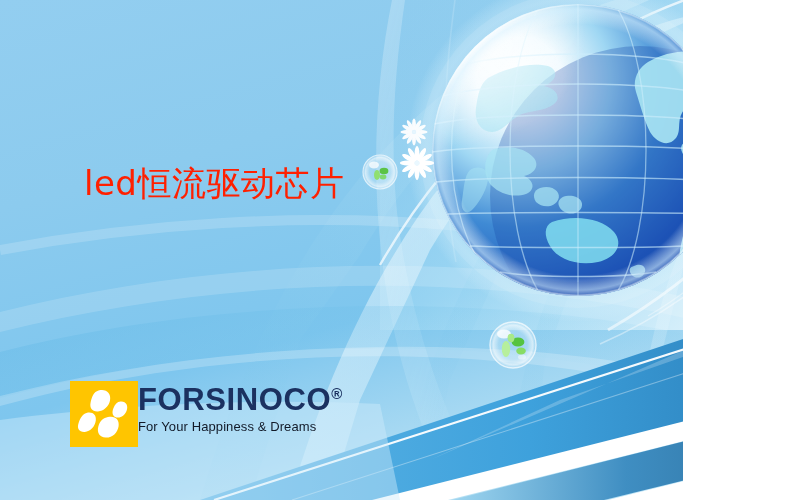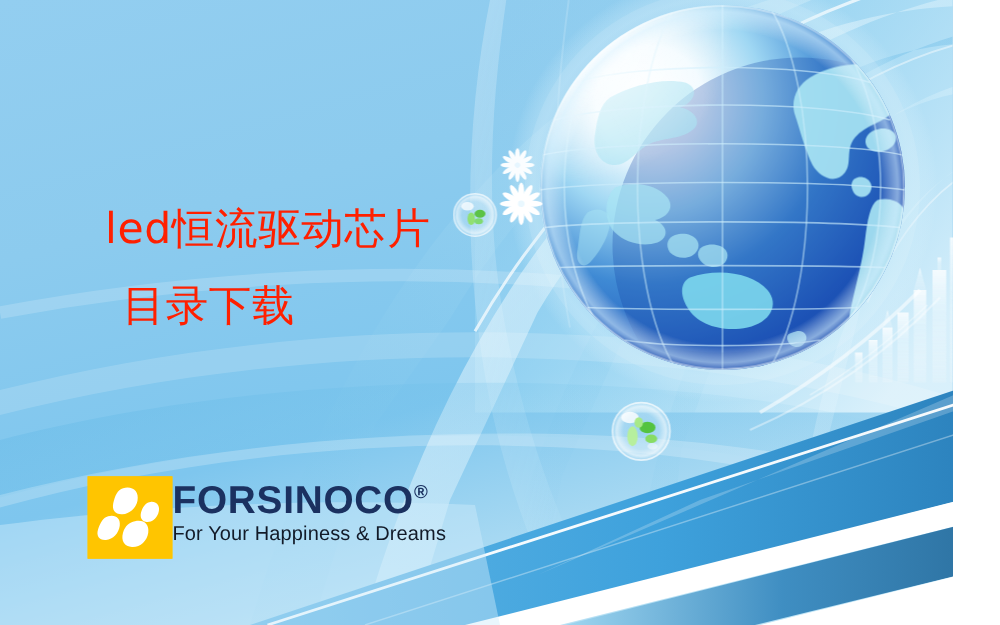--- a/index.html
+++ b/index.html
@@ -1,18 +1,18 @@
 <!DOCTYPE html>
 <html><head>
 <meta charset="utf-8">
 <style>
   html,body{margin:0;padding:0;background:#fff;}
   #stage{
     position:relative;
-    width:762px;height:500px;
+    width:683px;height:500px;
     overflow:hidden;
     font-family:"Liberation Sans","DejaVu Sans",sans-serif;
     background:#8dcbee;
   }
   #stage svg.layer{position:absolute;top:0;left:0;width:800px;height:500px;}
 
   
   #headline{
     position:absolute;
     left:84px; top:166px;
@@ -53,21 +53,21 @@
     font-size:31px;
     font-weight:bold;
     letter-spacing:.6px;
     line-height:1;
     white-space:nowrap;
     font-family:"Liberation Sans","DejaVu Sans",sans-serif;
   }
   #brand .reg{font-size:15px;vertical-align:super;line-height:1;}
   #tagline{
     color:#121a28;
-    font-size:16px;
+    font-size:13px;
     letter-spacing:.1px;
     line-height:1;
     margin-top:5px;
     white-space:nowrap;
     font-family:"Liberation Sans","DejaVu Sans",sans-serif;
   }
 </style>
 </head>
 <body>
 
@@ -392,21 +392,20 @@
         <path d="M560,400 C640,372 720,344 800,316 L800,300 L430,460 Z" fill="#ffffff" opacity=".22"></path>
       </g>
 
       <path d="M0,420 C120,404 260,398 380,404 L400,500 L0,500 Z" fill="#cfeafa" opacity=".45"></path>
 
     </g>
   </svg>
 
   <div id="headline">
     <span class="ln1">led恒流驱动芯片</span>
-    <span class="ln2">目录下载</span>
   </div>
 
   <div id="logo">
 
     <div id="logo-mark">
       <svg viewBox="0 0 68 66" aria-hidden="true">
         <rect x="0" y="0" width="68" height="66" fill="#ffc500"></rect>
         <g fill="#ffffff">
 
           <path d="M28.5,9.5 C36,7.5 41.5,12 40,19.5 C38.8,25.6 33.6,30 28,30.4

